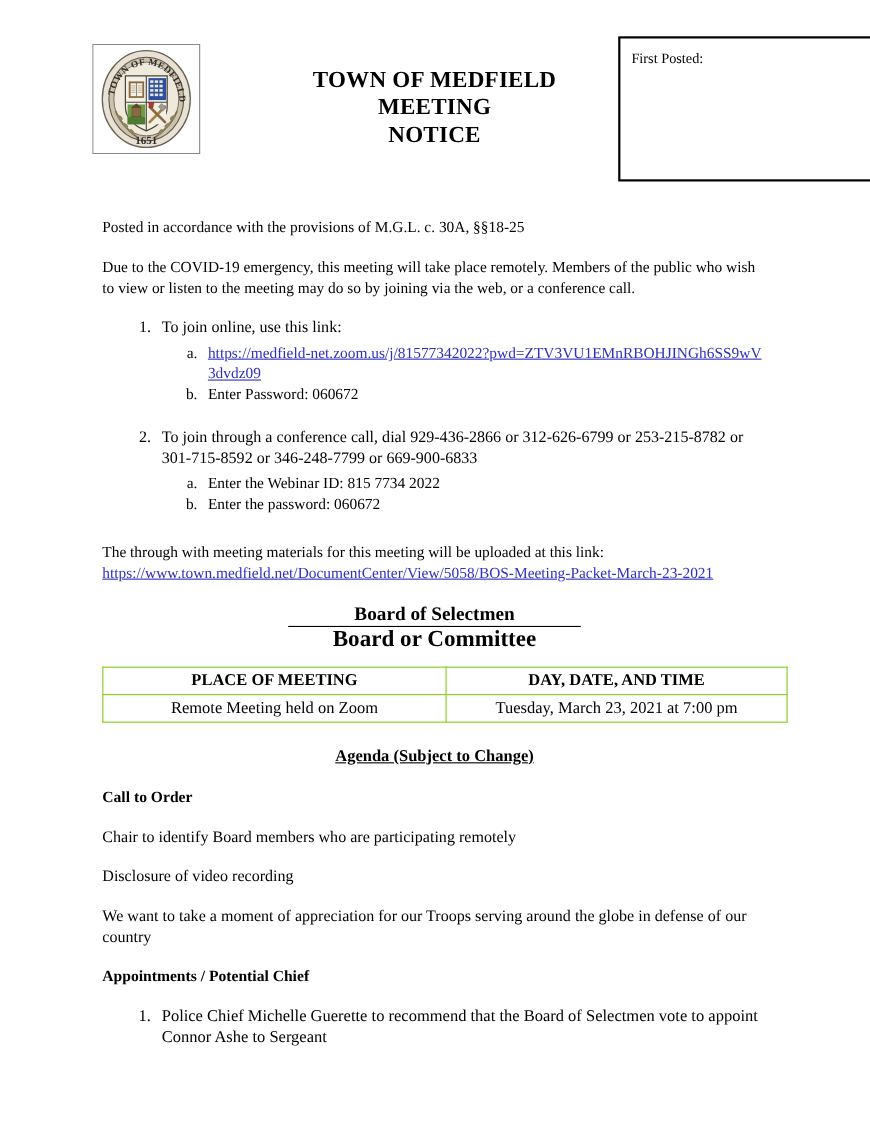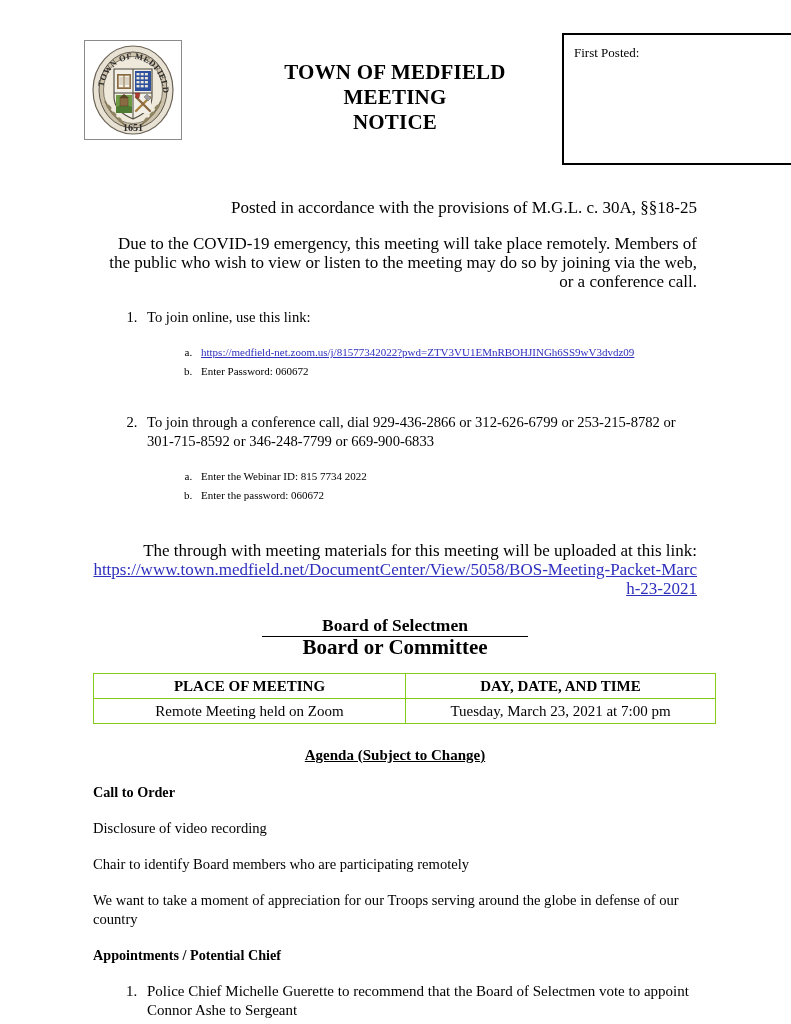--- a/index.html
+++ b/index.html
@@ -78,42 +78,42 @@
   
   .body-area {
     position: absolute;
     left: 93px;
     top: 198px;
     width: 604px;
   }
 
   p.para {
     margin: 0 0 17px 0;
-    font-size: 17px;
-    line-height: 19px;
-    text-align: right;
+    font-size: 14px;
+    line-height: 19px;
+    text-align: left;
   }
   p.para.tight { margin-bottom: 0; }
 
   ol.lvl1 {
     margin: 0 0 0 0;
     padding-left: 48px;
     list-style-type: decimal;
     font-size: 14.6px;
     line-height: 19px;
   }
   ol.lvl1 > li {
     margin-bottom: 0;
     padding-left: 6px;
   }
   ol.lvl2 {
-    margin: 16px;
+    margin: 4px;
     padding-left: 32px;
     list-style-type: lower-alpha;
-    font-size: 11px;
+    font-size: 14px;
     line-height: 19px;
   }
   ol.lvl2 > li { padding-left: 6px; }
 
   a.link, .link {
     color: #2f2fbe;
     text-decoration: underline;
     word-break: break-all;
   }
   .spacer-16 { height: 16px; }
@@ -347,22 +347,22 @@
         </tr>
       </tbody>
     </table>
 
     <div class="agenda-title">
       <span>Agenda (Subject to Change)</span>
     </div>
 
     <div class="agenda-body">
       <p class="bold-head">Call to Order</p>
+      <p class="plain">Chair to identify Board members who are participating remotely</p>
       <p class="plain">Disclosure of video recording</p>
-      <p class="plain">Chair to identify Board members who are participating remotely</p>
       <p class="plain">We want to take a moment of appreciation for our Troops serving around the globe in defense of our country</p>
       <p class="bold-head">Appointments / Potential Chief</p>
 
       <ol class="agenda-items">
         <li>Police Chief Michelle Guerette to recommend that the Board of Selectmen vote to appoint Connor Ashe to Sergeant</li>
       </ol>
     </div>
 
   </div>
 </div>

